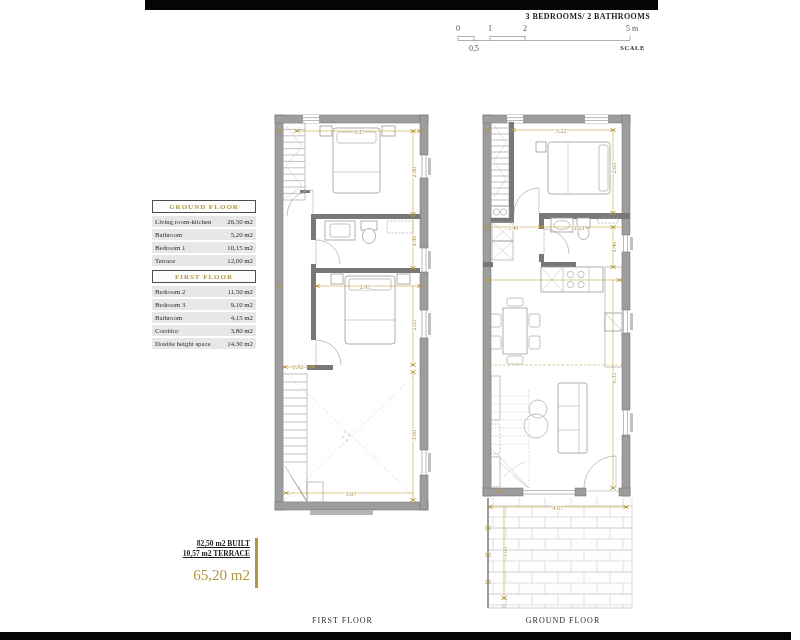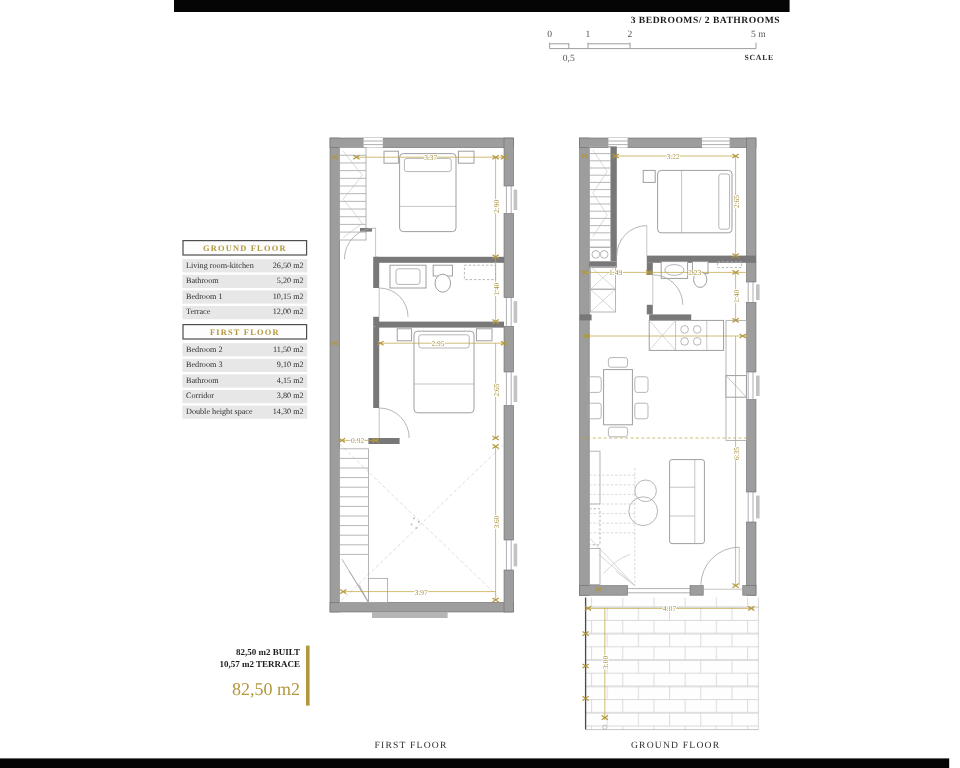--- a/index.html
+++ b/index.html
@@ -24,21 +24,21 @@
          padding:2px 0 1px 0;margin-bottom:3px;}
   .trow{display:flex;justify-content:space-between;align-items:center;background:#e7e7e7;
         font-size:6.8px;color:#2e2e2e;padding:1px 3px;margin-bottom:2px;height:9px;}
   .tname{text-align:left;}
   .tval{text-align:right;}
   .atable{margin-bottom:4px;}
   
   #summary{left:148px;top:537px;width:110px;height:55px;}
   #summary .gold-bar{position:absolute;right:0;top:1px;width:3px;height:50px;background:#b2973c;}
   #summary .lines{position:absolute;right:8px;top:2px;text-align:right;font-size:7.5px;
-                  font-weight:bold;color:#1d1d1d;line-height:1.35;}
+                  font-weight:bold;color:#1d1d1d;line-height:1.35;text-decoration:underline;}
   #summary .total{position:absolute;right:8px;top:30px;text-align:right;font-size:15px;
                   color:#b2973c;}
   
   .floor-label{top:616px;font-size:8px;color:#2e2e2e;letter-spacing:1px;text-align:center;}
   #label-first{left:295px;width:95px;}
   #label-ground{left:513px;width:100px;}
   
   .plan{position:absolute;}
   .plan .wall{fill:#9d9d9d;stroke:#6d6d6d;stroke-width:0.5;}
   .plan .iwall{fill:#787878;stroke:none;}
@@ -119,21 +119,21 @@
       </div>
     </div>
   </div>
 
   <div id="summary" class="abs">
     <div class="gold-bar"></div>
     <div class="lines">
       <div>82,50 m2 BUILT</div>
       <div>10,57 m2 TERRACE</div>
     </div>
-    <div class="total">82,50 m2</div>
+    <div class="total">65,20 m2</div>
   </div>
 
   <svg class="plan" style="left:273px;top:110px;" width="165" height="405" viewBox="0 0 165 405">
     <defs>
       <g id="mx">
           <path class="mk" d="M-2.6,-1.7 L2.6,1.7 M-2.6,1.7 L2.6,-1.7"></path>
         </g>
     </defs>
 
     <g>

